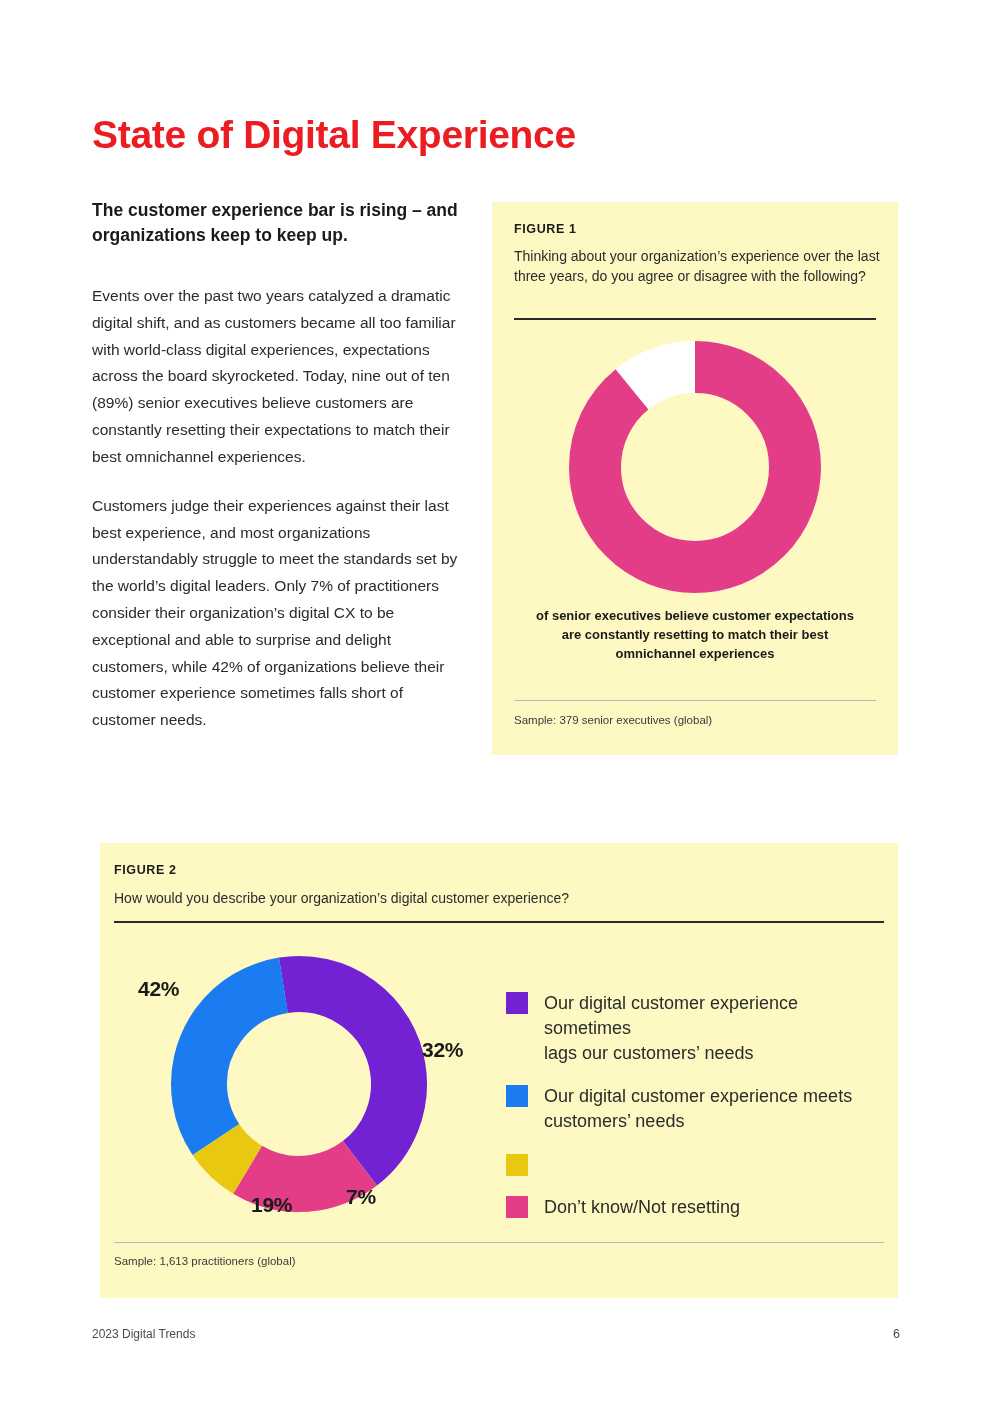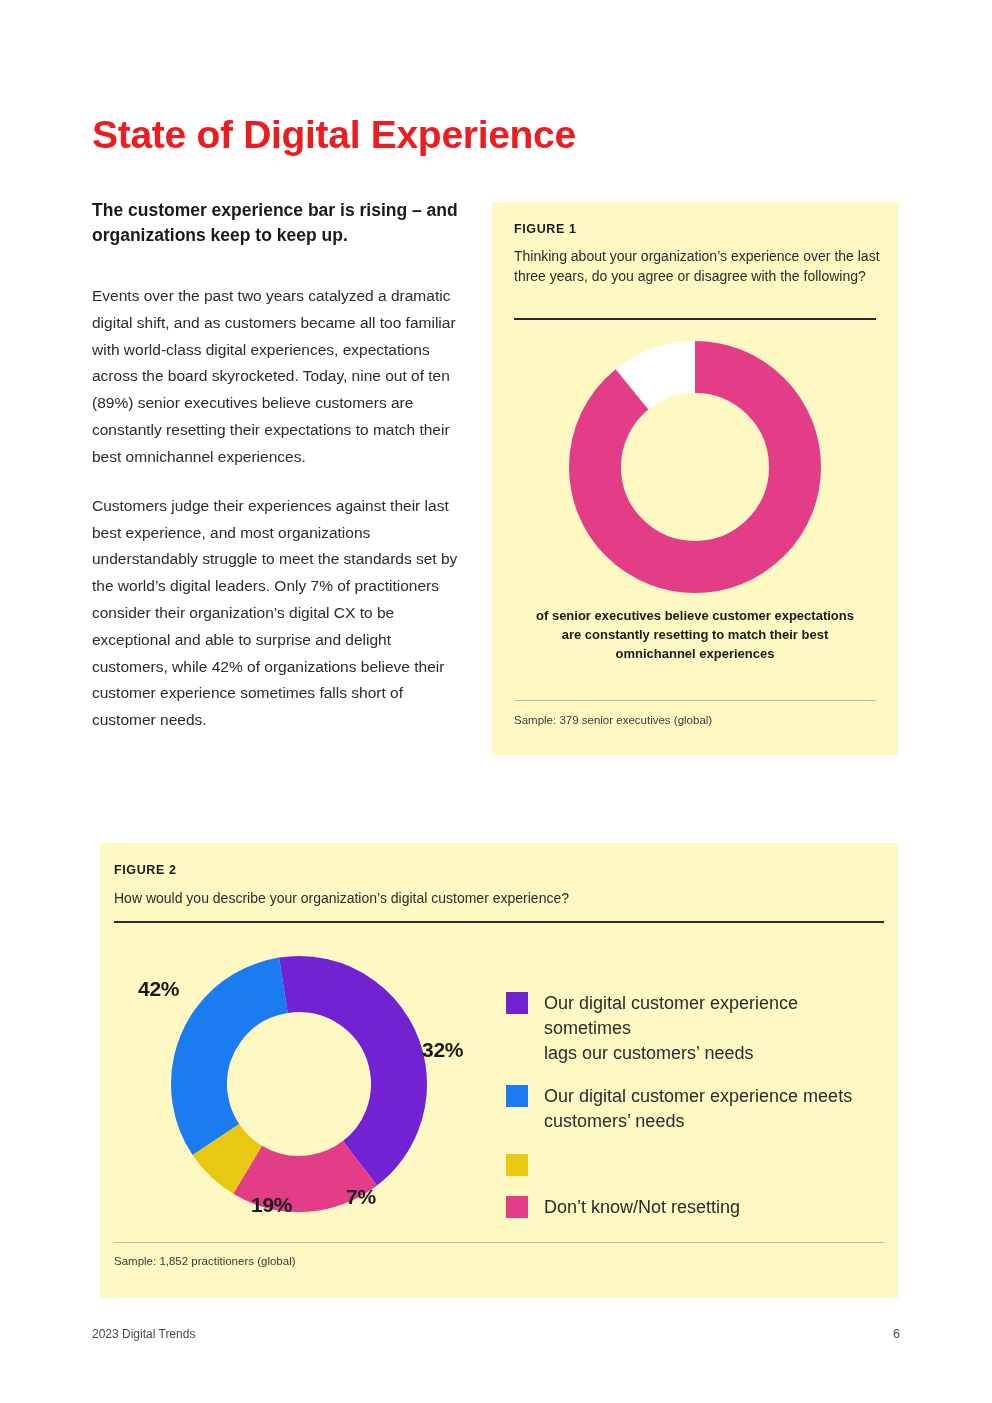--- a/index.html
+++ b/index.html
@@ -280,17 +280,17 @@
     </div>
     <div class="legend-item">
       <span class="legend-swatch" style="background:#e23d86;"></span>
       <span class="legend-text">
         <span>Don’t know/Not resetting</span>
       </span>
     </div>
   </div>
 
   <div class="rule thin" id="fig2-rule-bottom"></div>
-  <div class="sample-note" id="fig2-sample">Sample: 1,852 practitioners (global)</div>
+  <div class="sample-note" id="fig2-sample">Sample: 1,613 practitioners (global)</div>
 </div>
 
 <div class="footer-left">2023 Digital Trends</div>
 <div class="footer-right">6</div>
 
 </body></html>

